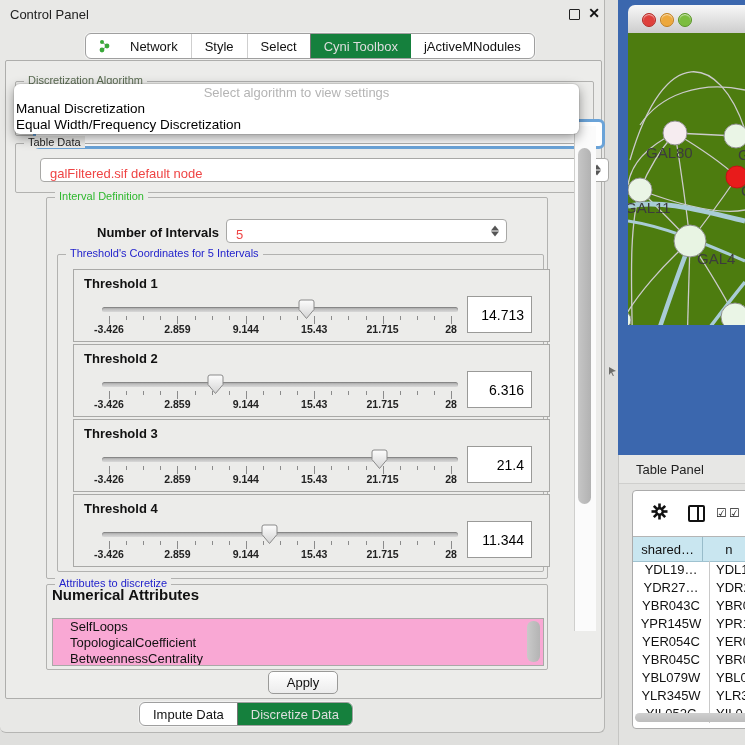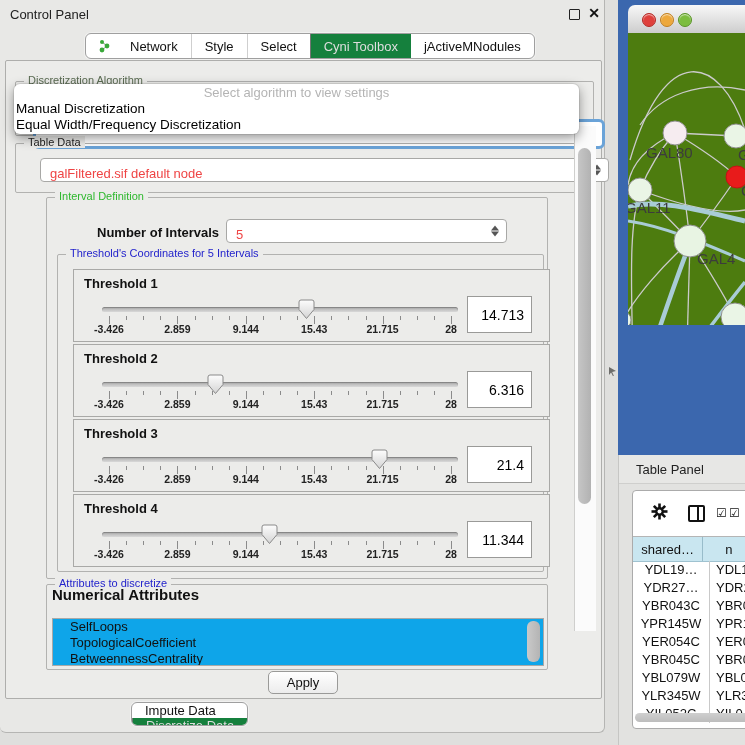--- a/index.html
+++ b/index.html
@@ -13,21 +13,21 @@
   #cp-titlebar{left:0;top:0;width:100%;height:28px;}
   #cp-title{left:10px;top:7px;font-size:13px;color:#222;}
   #float-icon{right:24px;top:9px;width:9px;height:9px;border:1.5px solid #222;border-radius:1px;}
   #close-icon{right:4px;top:5px;font-size:14px;font-weight:bold;color:#111;}
   .tabbar{background:#fff;border:1px solid #9f9f9f;border-radius:6px;display:flex;align-items:stretch;overflow:hidden;box-shadow:0 0 0 1px rgba(255,255,255,.4);}
   .tab{display:flex;align-items:center;gap:20px;padding:0 13px;font-size:13px;color:#111;border-left:1px solid #cfcfcf;white-space:nowrap;}
   .tab:first-child{border-left:none;}
   .tab.selected{background:#15803d;color:#dedede;border-left:1px solid #747474;}
   .tab.selected + .tab{border-left:none;}
   #top-tabbar{left:85px;top:33px;height:24px;}
-  #bottom-tabbar{left:131px;top:702px;height:22px;flex-direction:column;}
+  #bottom-tabbar{left:139px;top:702px;height:22px;}
   
   #content-card{left:5px;top:60px;width:595px;height:637px;background:#ececea;
      border:1px solid #aeaeac;border-radius:2px;}
   .group{position:absolute;border:1px solid #b2b2b0;border-radius:2px;}
   .group-title{position:absolute;top:-8px;left:8px;background:#ececea;padding:0 4px;font-size:11px;}
   .t-green{color:#2eb82e;}
   .t-blue{color:#2323cc;}
   .t-olive{color:#5a6b52;}
   .combo{position:absolute;background:#fff;border:1px solid #a8a8a6;border-radius:4px;
      font-size:13px;display:flex;align-items:flex-end;padding-left:9px;color:#ef4444;
@@ -53,21 +53,21 @@
   .th-label{position:absolute;left:10px;top:6px;font-size:13px;font-weight:bold;color:#111;}
   .track{position:absolute;left:28px;top:37px;width:356px;height:5px;border-radius:3px;
      background:linear-gradient(#a9a9a9,#d9d9d9);box-shadow:inset 0 1px 1px rgba(0,0,0,.25);}
   .thumb{position:absolute;top:29px;width:17px;height:21px;}
   .tick{position:absolute;width:1px;background:#8b8b8b;}
   .tick-label{position:absolute;width:60px;text-align:center;font-size:10.5px;font-weight:bold;color:#222;}
   .value-box{position:absolute;right:17px;top:26px;width:56px;height:35px;background:#fff;
      border:1px solid #9a9a98;font-size:14px;display:flex;align-items:center;justify-content:flex-end;padding-right:7px;color:#000;}
   
   #attr-subtitle{position:absolute;left:5px;top:1px;font-size:15px;font-weight:bold;color:#111;}
-  #attr-list{position:absolute;left:5px;top:33px;width:490px;height:46px;background:#0ea5e9;border:1px solid #a9a9a7;overflow:hidden;}
+  #attr-list{position:absolute;left:5px;top:33px;width:490px;height:46px;background:#f9a8d4;border:1px solid #a9a9a7;overflow:hidden;}
   .attr-item{height:16px;line-height:16px;padding-left:17px;font-size:13px;color:#111;}
   #attr-scroll{position:absolute;right:3px;top:2px;width:13px;height:41px;border-radius:6px;
      background:linear-gradient(90deg,#c9c9c9,#b4b4b4);}
   #apply-btn{left:268px;top:671px;width:68px;height:21px;background:linear-gradient(#ffffff,#ececec);
      border:1px solid #9a9a98;border-radius:5px;font-size:13px;color:#111;
      display:flex;align-items:center;justify-content:center;}
   
   #network-window{left:618px;top:0;width:127px;height:455px;background:#3b67ae;}
   #net-titlebar{left:10px;top:5px;width:117px;height:28px;border-top-left-radius:7px;
      background:linear-gradient(#f8f8f8,#cdcdcd);border-bottom:1px solid #979797;}

